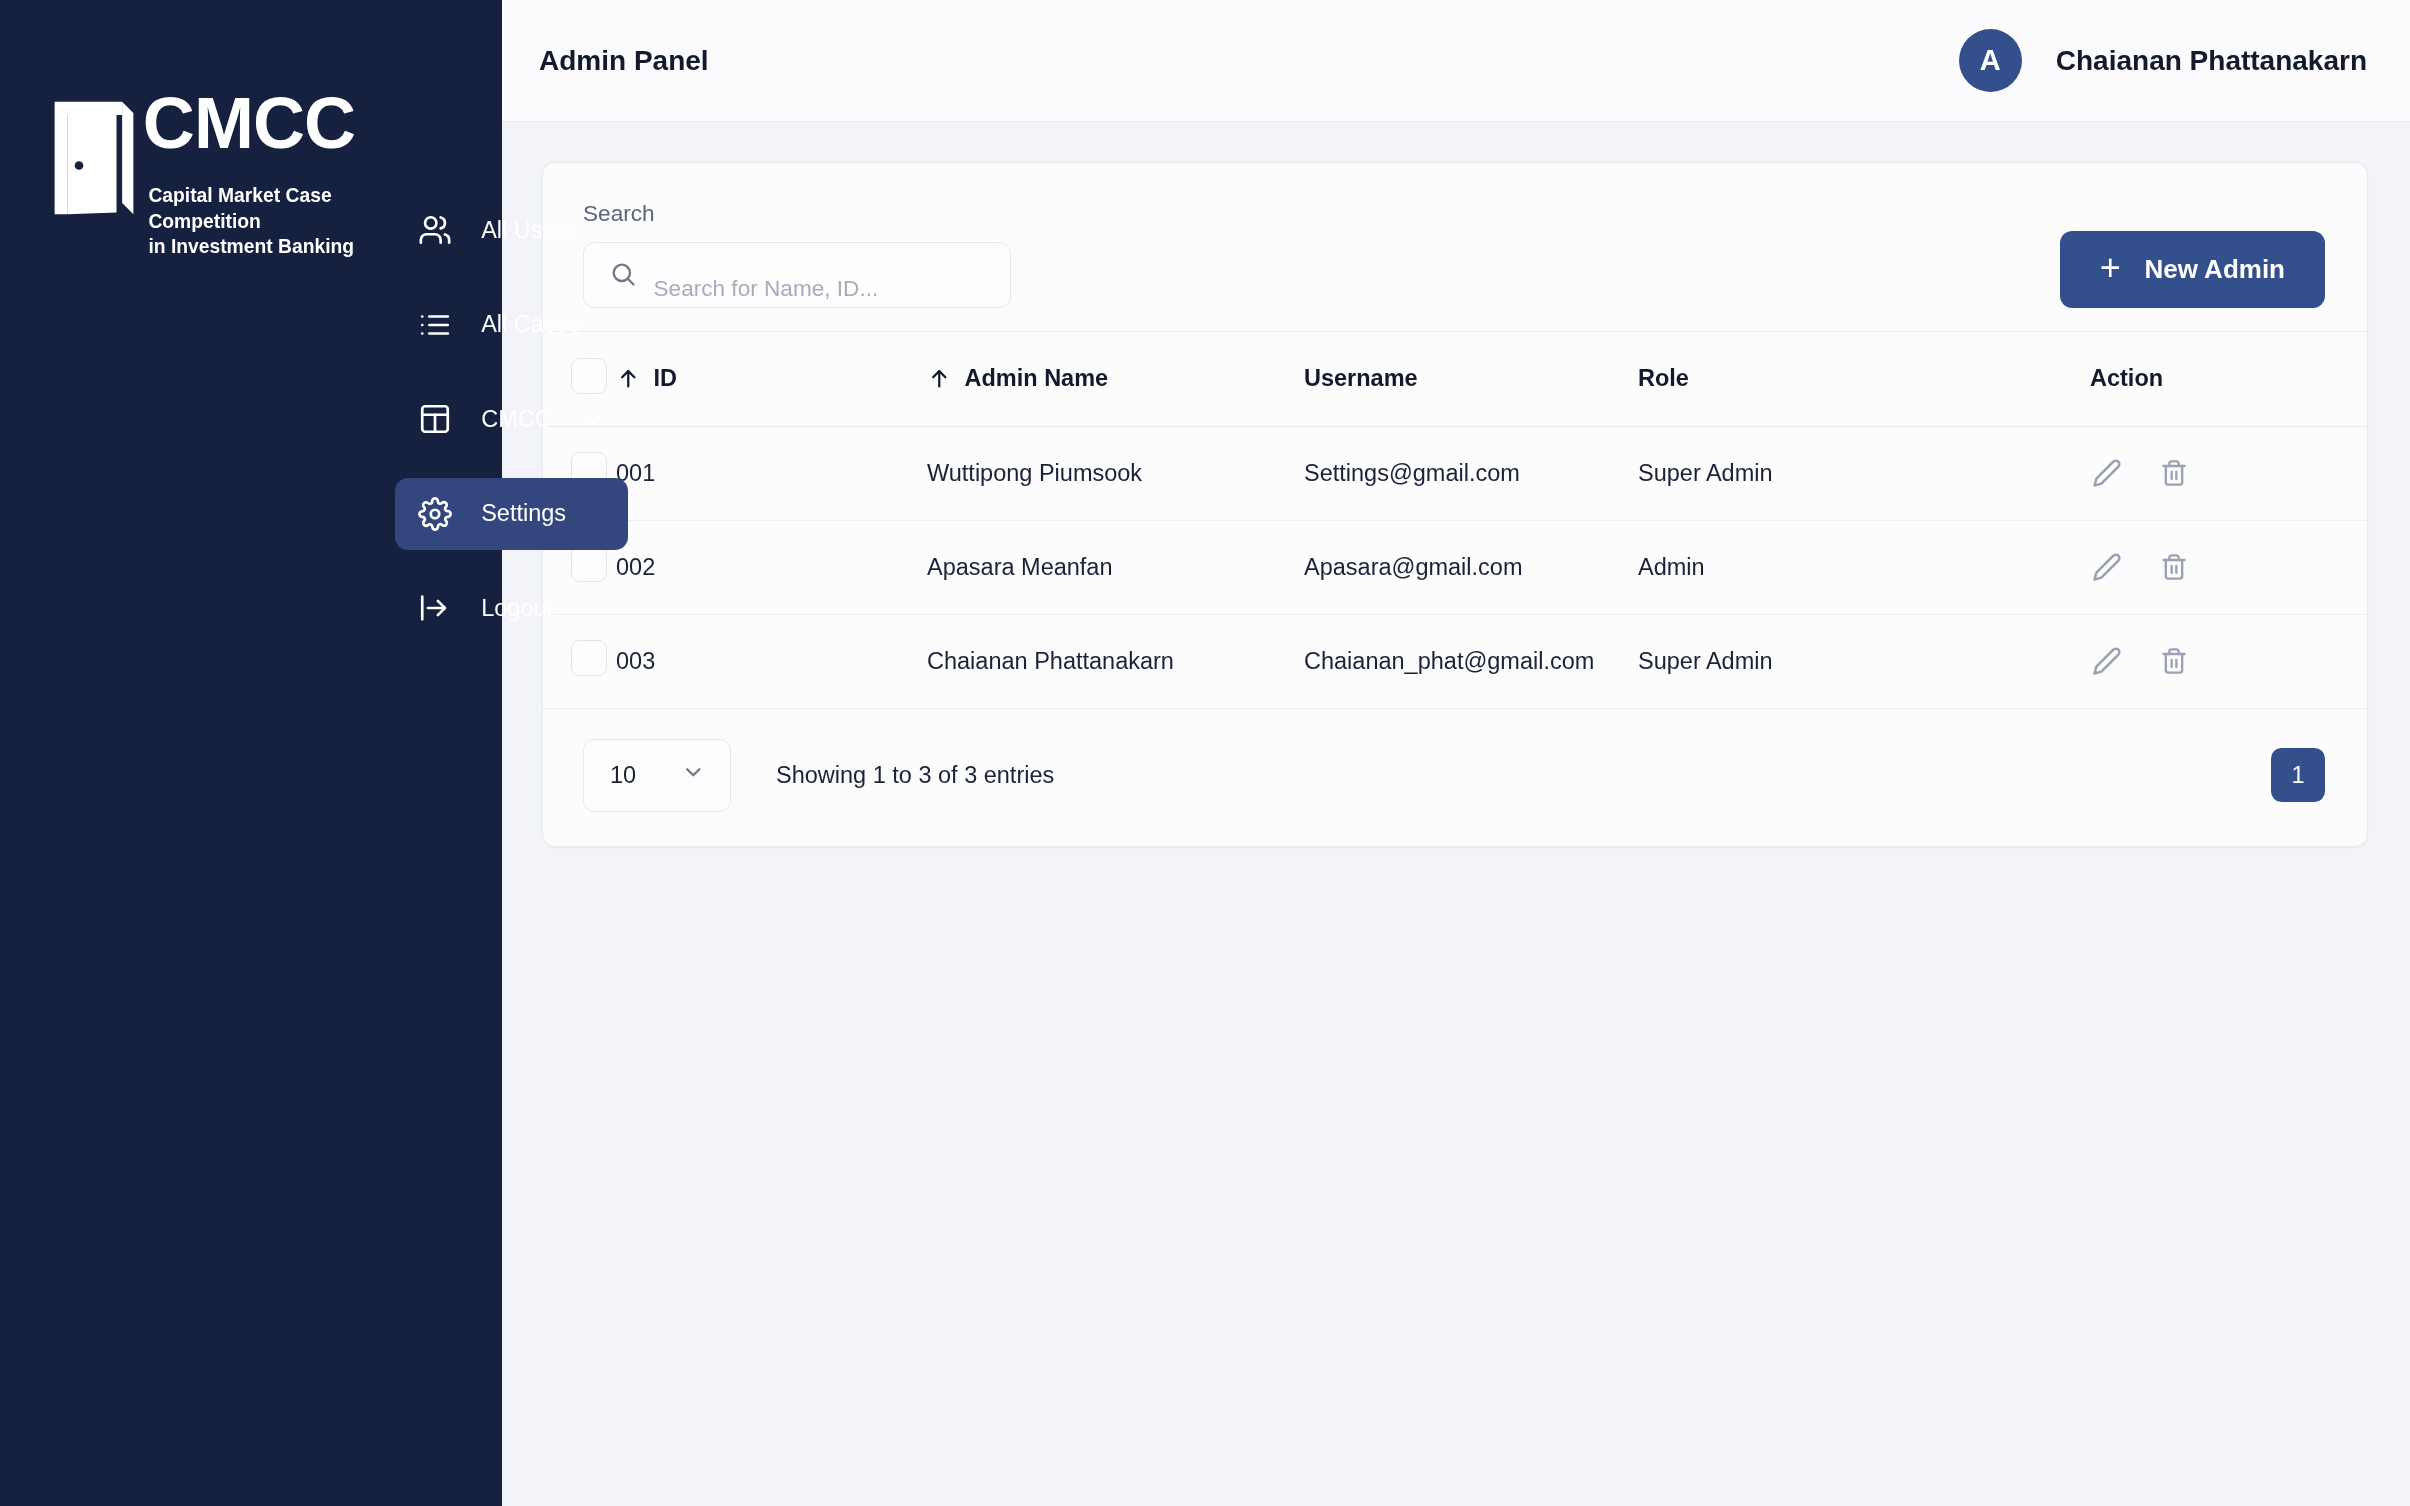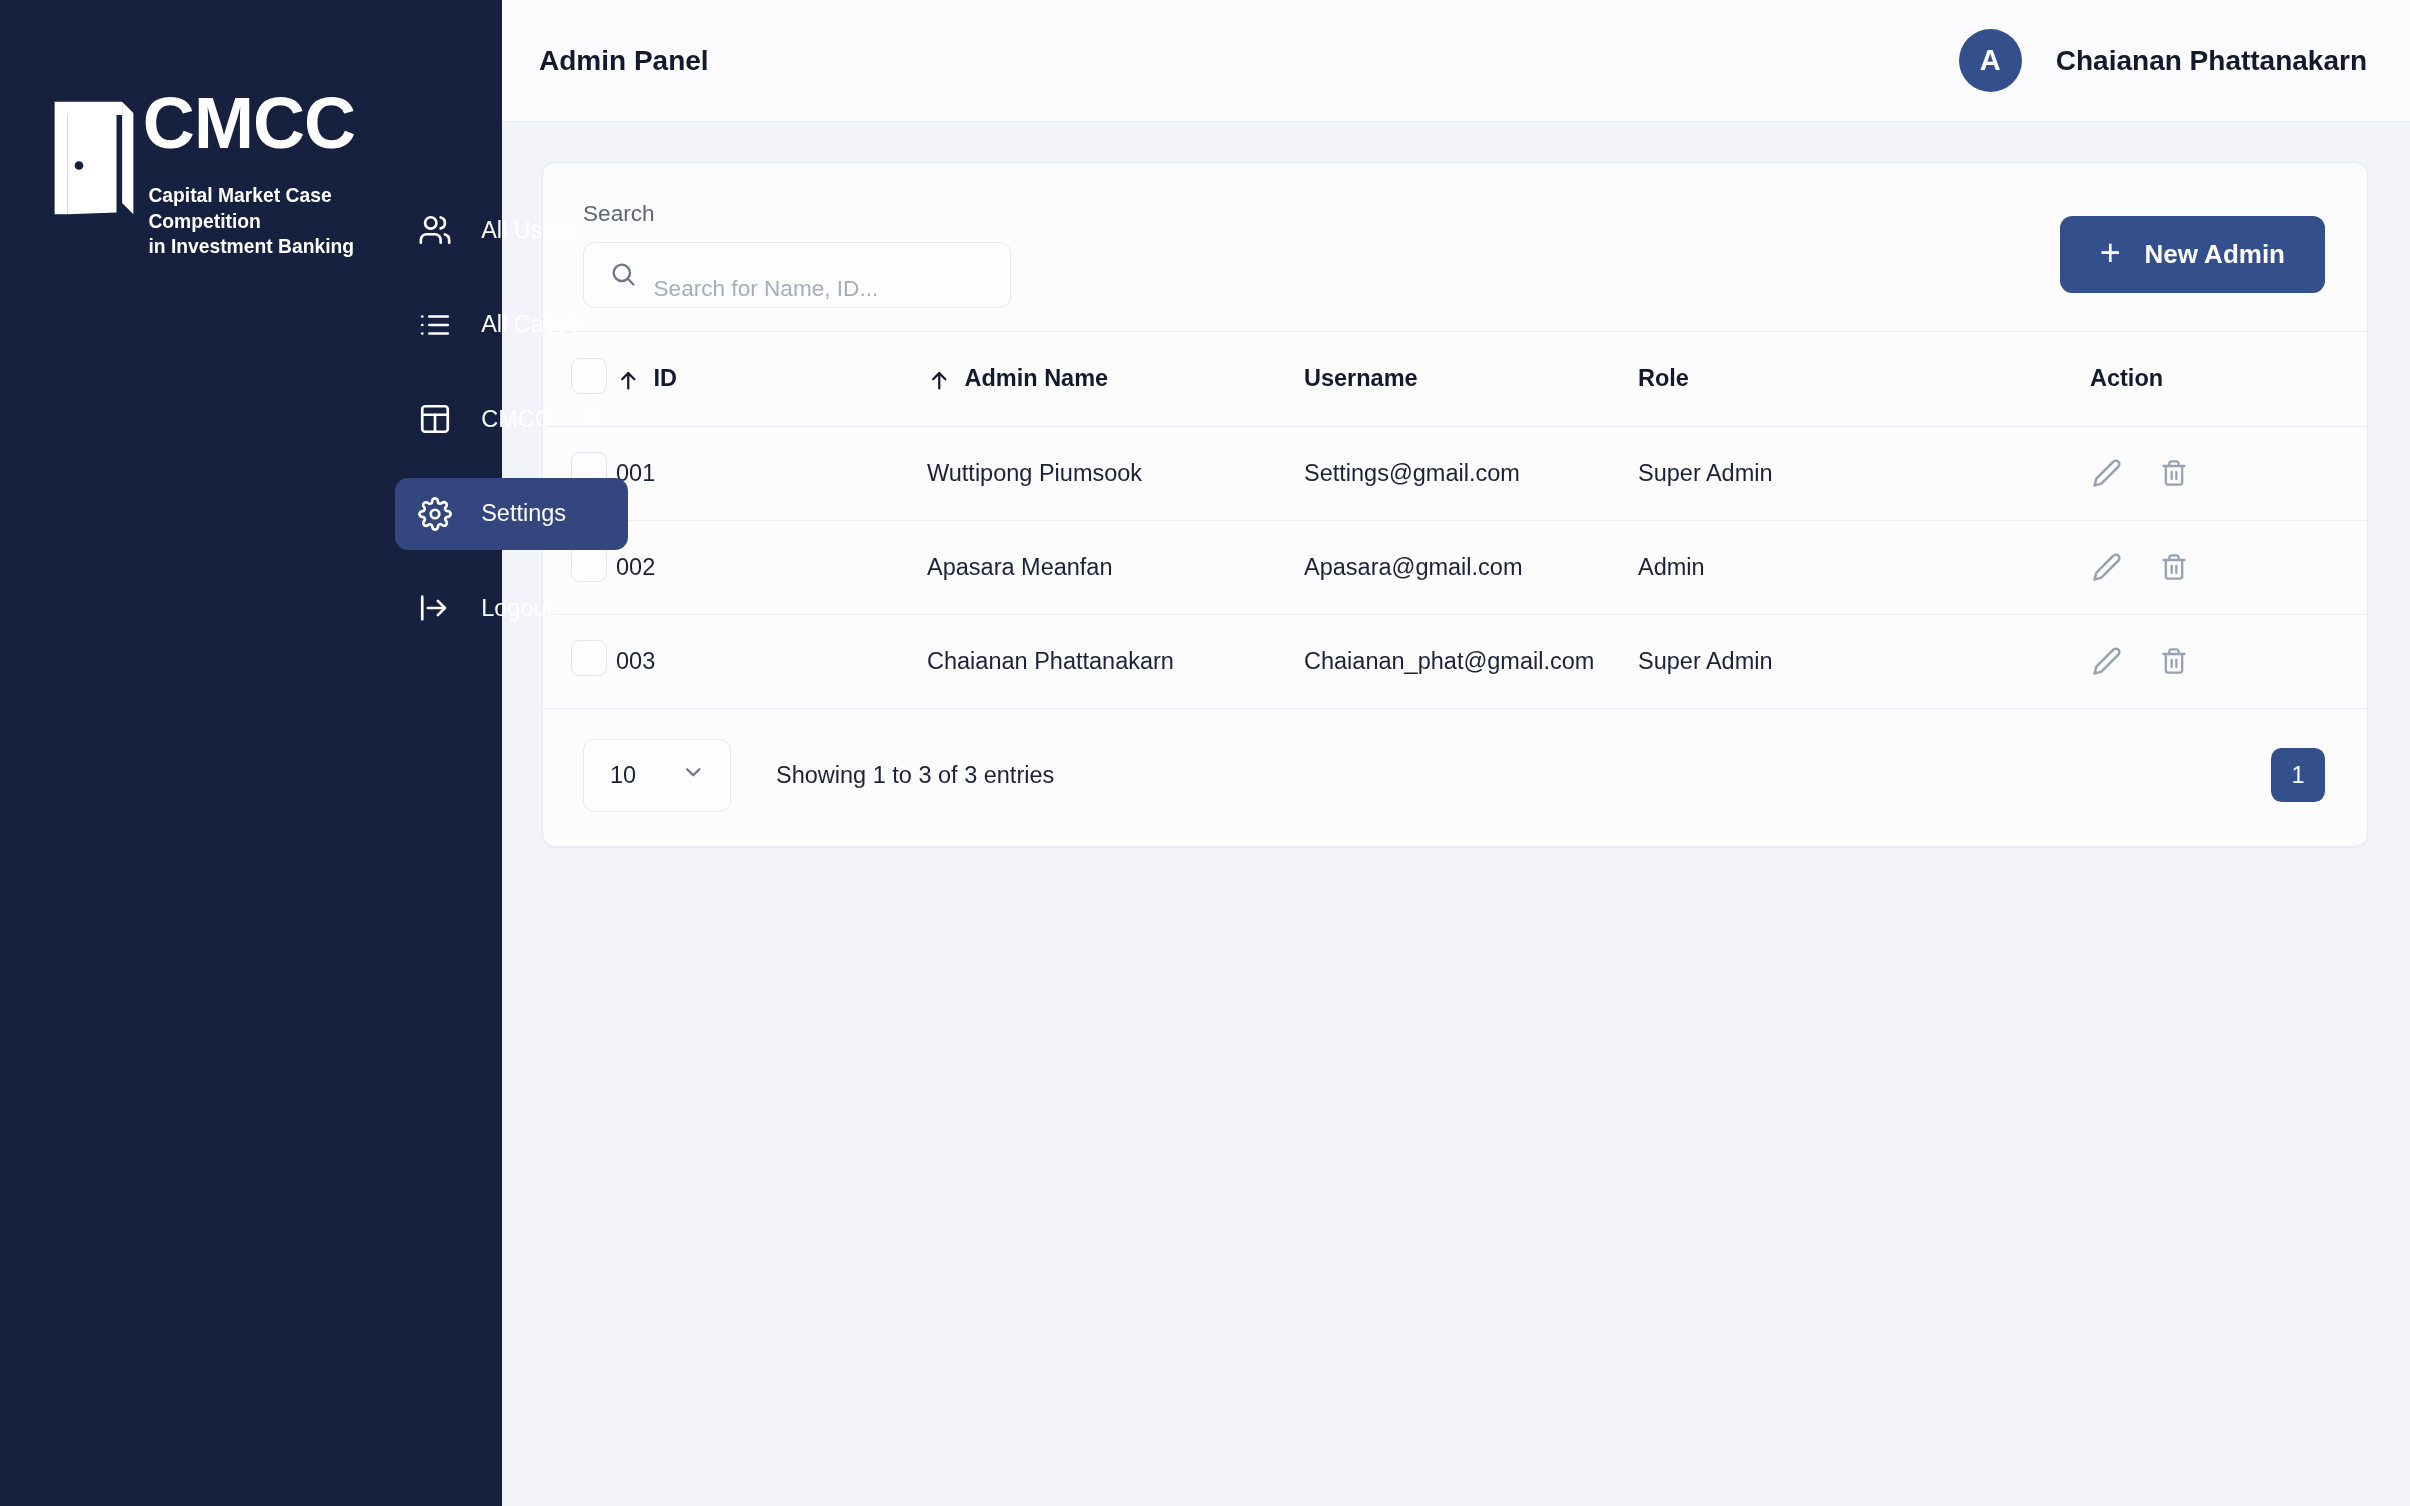--- a/index.html
+++ b/index.html
@@ -95,21 +95,21 @@
   .content { padding: 40px 43px 0 40px; flex: 1 1 auto; }
 
   .card {
     background: #fcfcfd;
     border: 0.9px solid #e9ebf2;
     border-radius: 13px;
     box-shadow: 0 0.9px 1.9px rgba(20,26,46,0.04);
     overflow: hidden;
   }
 
-  .card-top { padding: 38px 42px 22.6px 40px; display: flex; align-items: center; justify-content: space-between; }
+  .card-top { padding: 38px 42px 22.6px 40px; display: flex; align-items: flex-end; justify-content: space-between; }
   .search-wrap { display: flex; flex-direction: column; }
   .search-label { font-size: 22.6px; color: #5d6478; margin-bottom: 15px; }
   .search-box {
     width: 428px; height: 66px;
     border: 0.9px solid #e6e8f0;
     border-radius: 11.3px;
     background: #fdfdfe;
     display: flex; align-items: center;
     gap: 17px;
     padding: 0 24.5px;
@@ -167,21 +167,21 @@
   .col-action { }
 
   .chkbox {
     width: 36px; height: 36px;
     border: 1.5px solid #e2e5ee;
     border-radius: 8.5px;
     background: #fdfdfe;
     display: inline-block;
     cursor: pointer;
   }
-  .th-inner { display: flex; align-items: flex-end; gap: 13px; }
+  .th-inner { display: flex; align-items: center; gap: 13px; }
   .sort-arrow { display: inline-flex; }
 
   .act-cell { display: flex; align-items: center; gap: 38px; padding-left: 1.9px; }
   .icon-btn { background: none; border: none; cursor: pointer; padding: 0; display: inline-flex; }
 
   
   .card-foot {
     display: flex; align-items: center; justify-content: space-between;
     padding: 30px 42px 34px 40px;
   }

